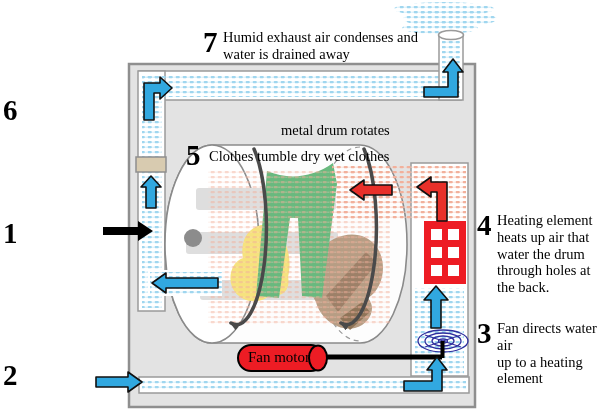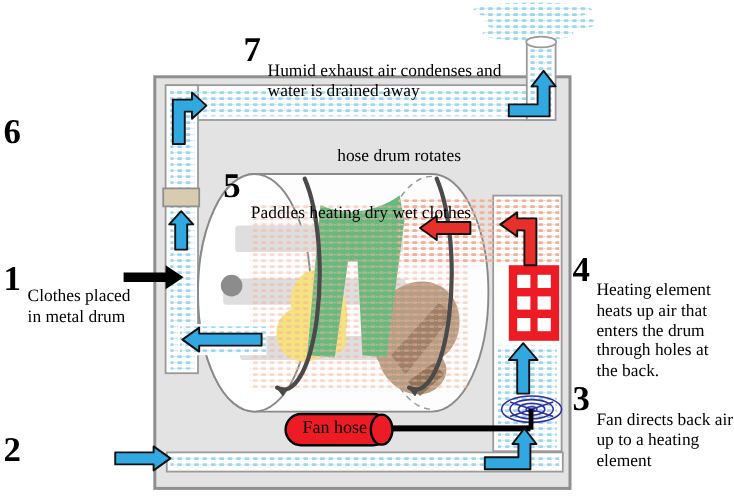--- a/index.html
+++ b/index.html
@@ -1,20 +1,20 @@
 <!DOCTYPE html>
 <html><head>
 <meta charset="utf-8">
 <style>
   html,body{margin:0;padding:0;background:#ffffff;}
   .stage{position:relative;width:612px;height:418px;background:#ffffff;overflow:hidden;
          font-family:"Liberation Serif",serif;}
   .stage svg{position:absolute;left:0;top:0;}
   .num{position:absolute;font-weight:bold;font-size:29px;line-height:1;color:#000;}
-  .ann{position:absolute;font-size:14.5px;line-height:1.16;color:#000;white-space:pre-line;margin-top:22px;}
+  .ann{position:absolute;font-size:14.5px;line-height:1.16;color:#000;white-space:pre-line;}
   .caption{position:absolute;font-size:14.5px;color:#000;white-space:nowrap;}
   .motor-label{position:absolute;left:239px;top:349px;width:80px;text-align:center;
                font-size:15px;color:#000;white-space:nowrap;}
 </style>
 </head>
 <body>
 
 <div class="stage">
 
 <svg width="612" height="418" viewBox="0 0 612 418">
@@ -140,36 +140,34 @@
   <polygon points="103,227 138,227 138,221 153,231 138,241 138,235 103,235" fill="#000000"></polygon>
 </svg>
 
   <div class="num" style="left:203px;top:28px">7</div>
   <div class="ann" style="left:223px;top:29px">Humid exhaust air condenses and
 water is drained away</div>
 
   <div class="num" style="left:3px;top:96px">6</div>
 
   <div class="num" style="left:186px;top:141px">5</div>
-  <div class="ann" style="left:209px;top:148px">Paddles heating dry wet clothes</div>
+  <div class="ann" style="left:209px;top:148px">Clothes tumble dry wet clothes</div>
 
-  <div class="caption" style="left:281px;top:122px">hose drum rotates</div>
+  <div class="caption" style="left:281px;top:122px">metal drum rotates</div>
 
   <div class="num" style="left:3px;top:219px">1</div>
-  <div class="ann" style="left:23px;top:217px">Clothes placed
-in metal drum</div>
 
   <div class="num" style="left:3px;top:361px">2</div>
 
   <div class="num" style="left:477px;top:211px">4</div>
   <div class="ann" style="left:497px;top:212px">Heating element
 heats up air that
-enters the drum
+water the drum
 through holes at
 the back.</div>
 
   <div class="num" style="left:477px;top:319px">3</div>
-  <div class="ann" style="left:497px;top:320px">Fan directs back air
+  <div class="ann" style="left:497px;top:320px">Fan directs water air
 up to a heating
 element</div>
 
-  <div class="motor-label">Fan hose</div>
+  <div class="motor-label">Fan motor</div>
 </div>
 
 </body></html>

